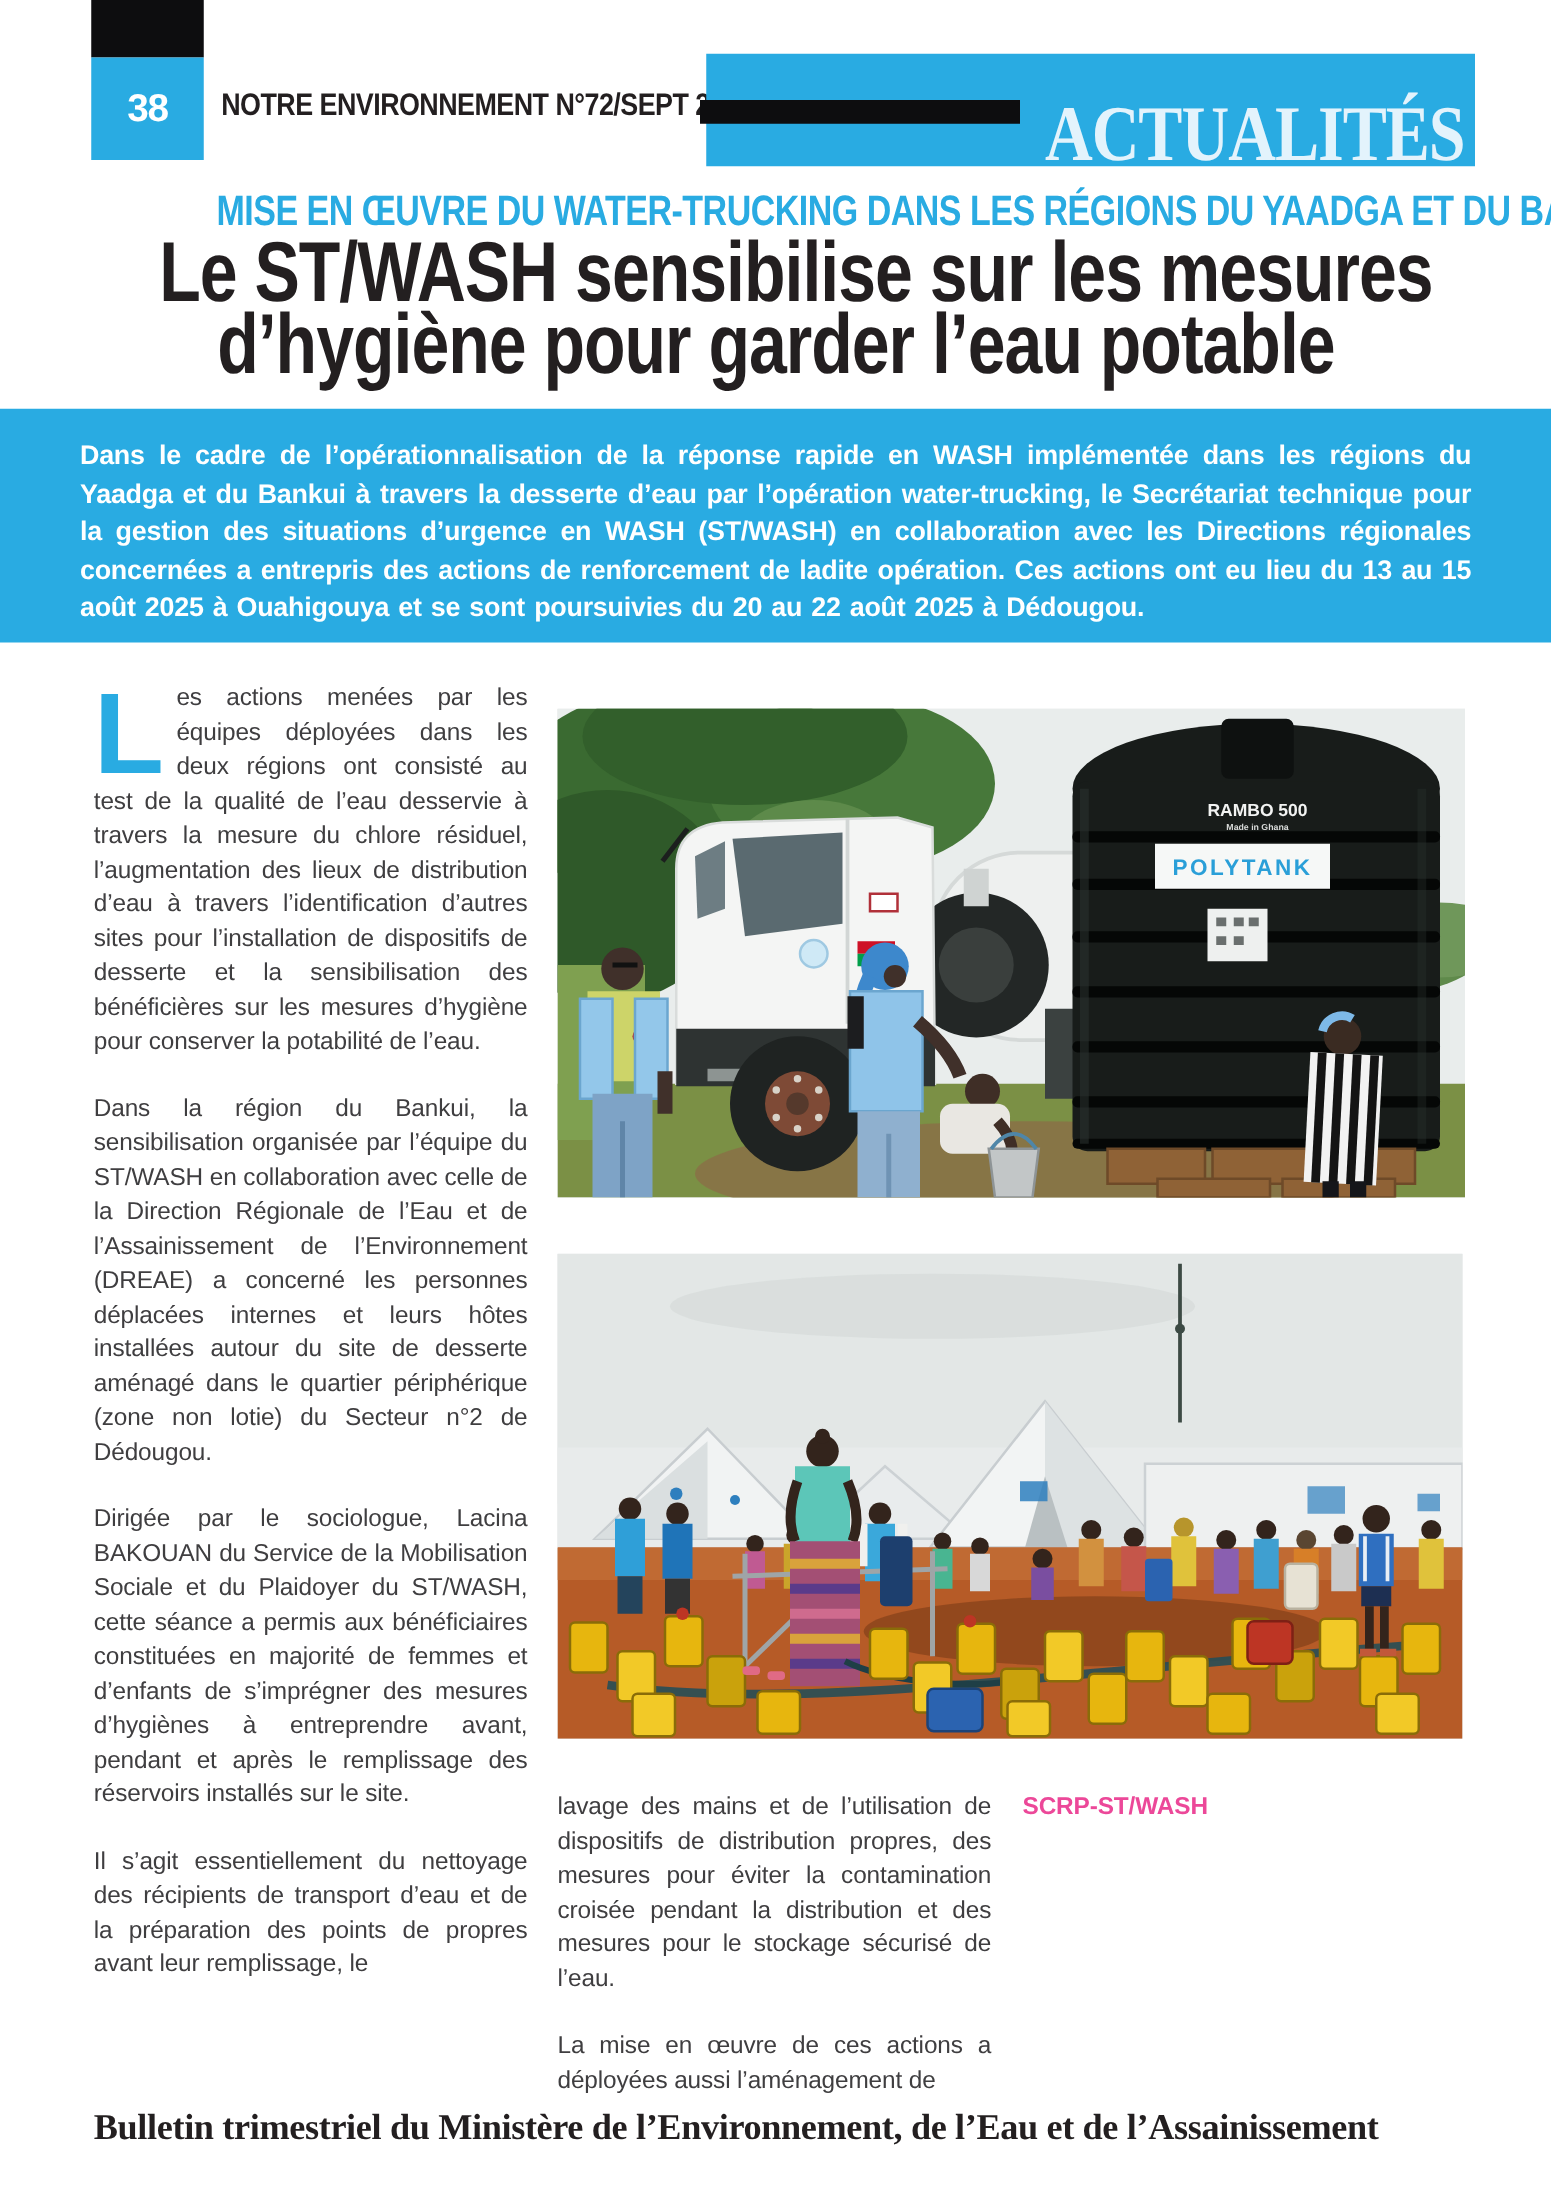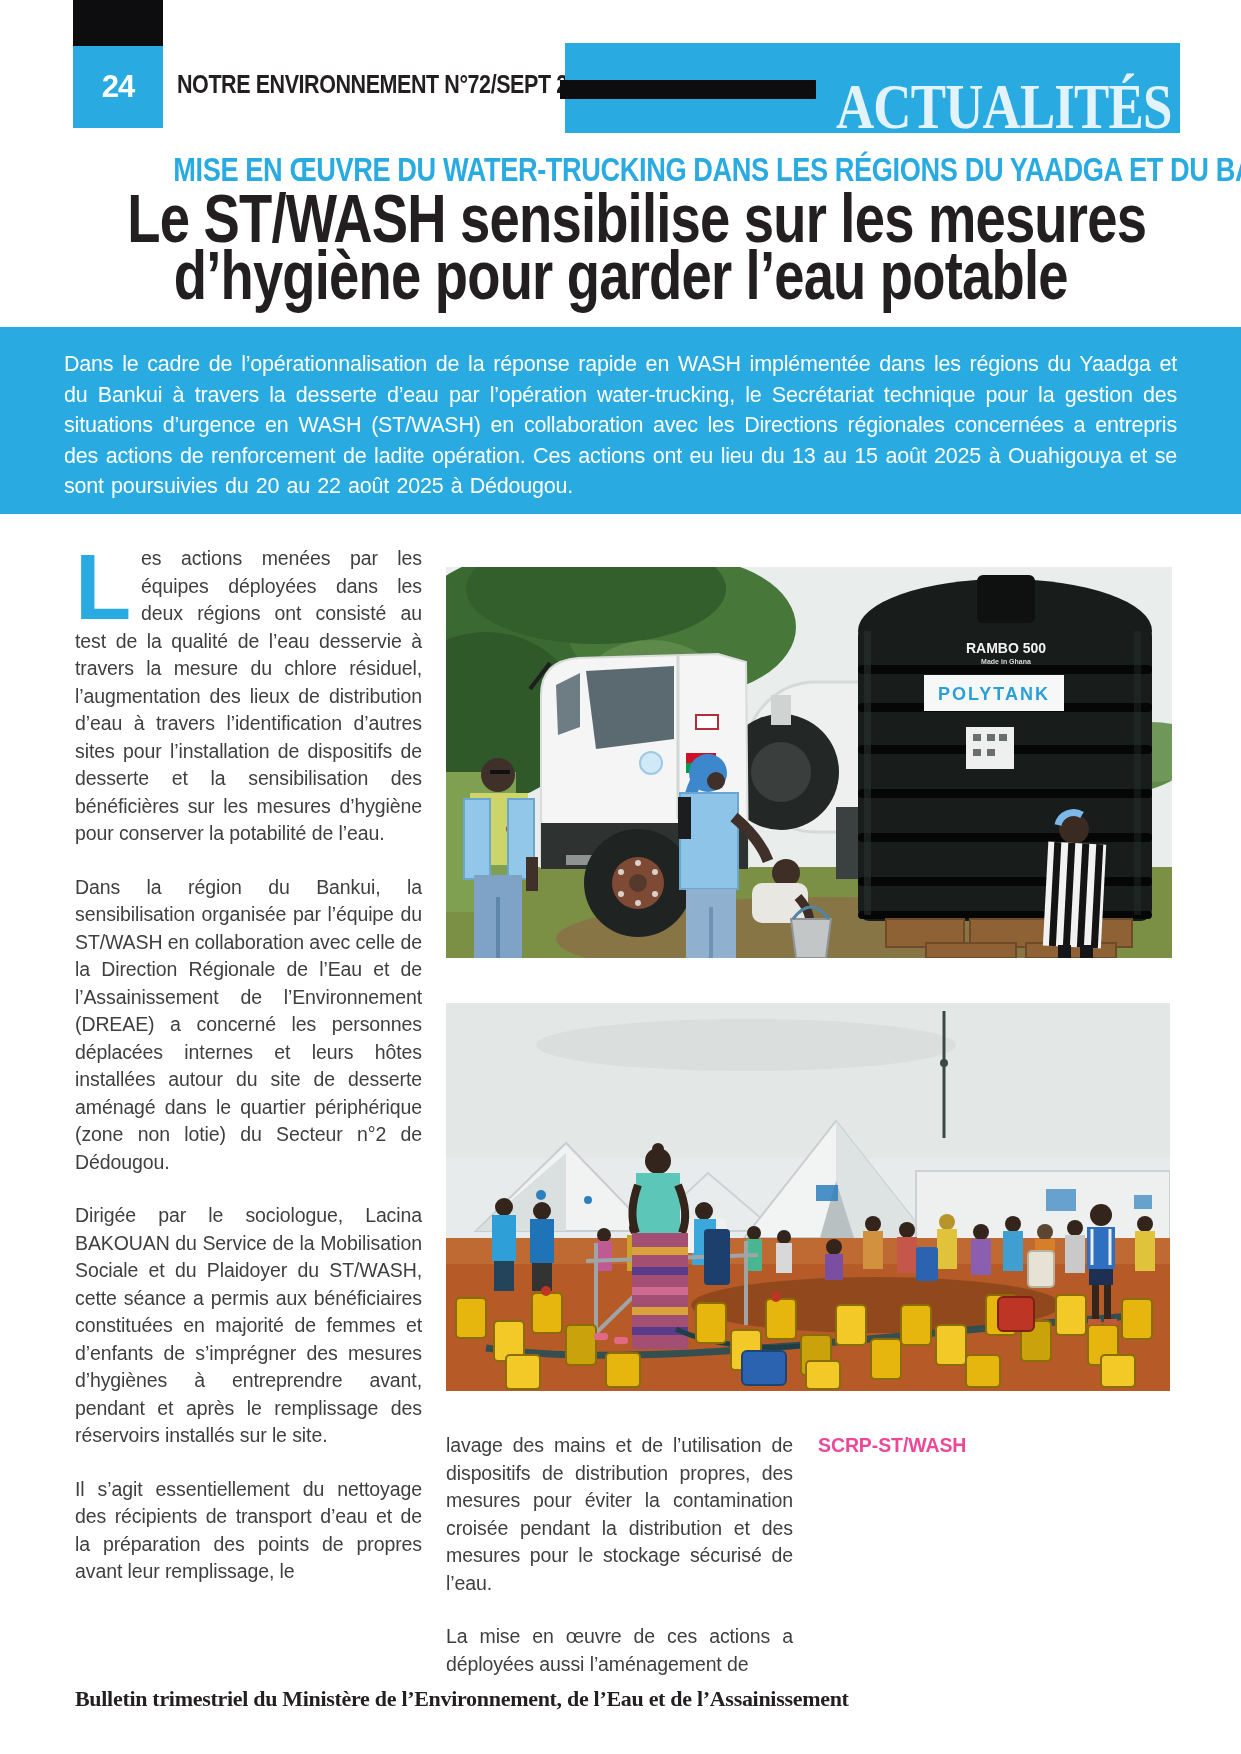--- a/index.html
+++ b/index.html
@@ -26,45 +26,45 @@
           font-size:34px;white-space:nowrap;}
   .kicker>span{display:inline-block;transform:scaleX(.80);transform-origin:center;letter-spacing:-.5px;}
   .headline{left:0;top:190px;width:1241px;text-align:center;color:#231f20;font-weight:bold;
             font-size:68px;line-height:57px;}
   .headline div{white-space:nowrap;}
   .headline span{display:inline-block;transform:scaleX(.80);transform-origin:center;letter-spacing:-1px;}
 
   
   .lede{left:0;top:327px;width:1241px;height:187px;background:#29abe2;box-sizing:border-box;
         padding:22px 64px 0 64px;}
-  .lede p{margin:0;color:#ffffff;font-weight:normal;font-size:21.5px;line-height:30.5px;
+  .lede p{margin:0;color:#ffffff;font-weight:bold;font-size:21.5px;line-height:30.5px;
           text-align:justify;letter-spacing:-.2px;word-spacing:1.5px;}
 
   
   .col{font-size:19.5px;line-height:27.5px;text-align:justify;color:#3f3e40;letter-spacing:-.1px;}
   .col p{margin:0 0 26px 0;}
   .col1{left:75px;top:545px;width:347px;}
   .col2{left:446px;top:1432px;width:347px;}
   .col3{left:818px;top:1432px;width:354px;}
   .dropcap{float:left;color:#29abe2;font-weight:bold;font-size:92px;line-height:72px;
            margin:6px 10px 0 0;}
   .byline{font-weight:bold;color:#ec4899;}
 
   .photo{display:block;background:#dfe3e2;}
   .footer{left:75px;top:1686px;width:1100px;font-family:"Liberation Serif",serif;font-weight:bold;
-          font-size:22px;color:#231f20;letter-spacing:-.3px;}
+          font-size:29px;color:#231f20;letter-spacing:-.3px;}
 </style>
 </head>
 <body>
 
 <div class="page">
 
   <div class="abs black-block"></div>
   <div class="abs pageno-block">
-    <span>24</span>
+    <span>38</span>
   </div>
   <div class="abs pub-title">
     <span>NOTRE ENVIRONNEMENT N°72/SEPT 2025</span>
   </div>
   <div class="abs section-bar">
     <div class="section-title">
       <span>ACTUALITÉS</span>
     </div>
   </div>
   <div class="abs section-rule"></div>

